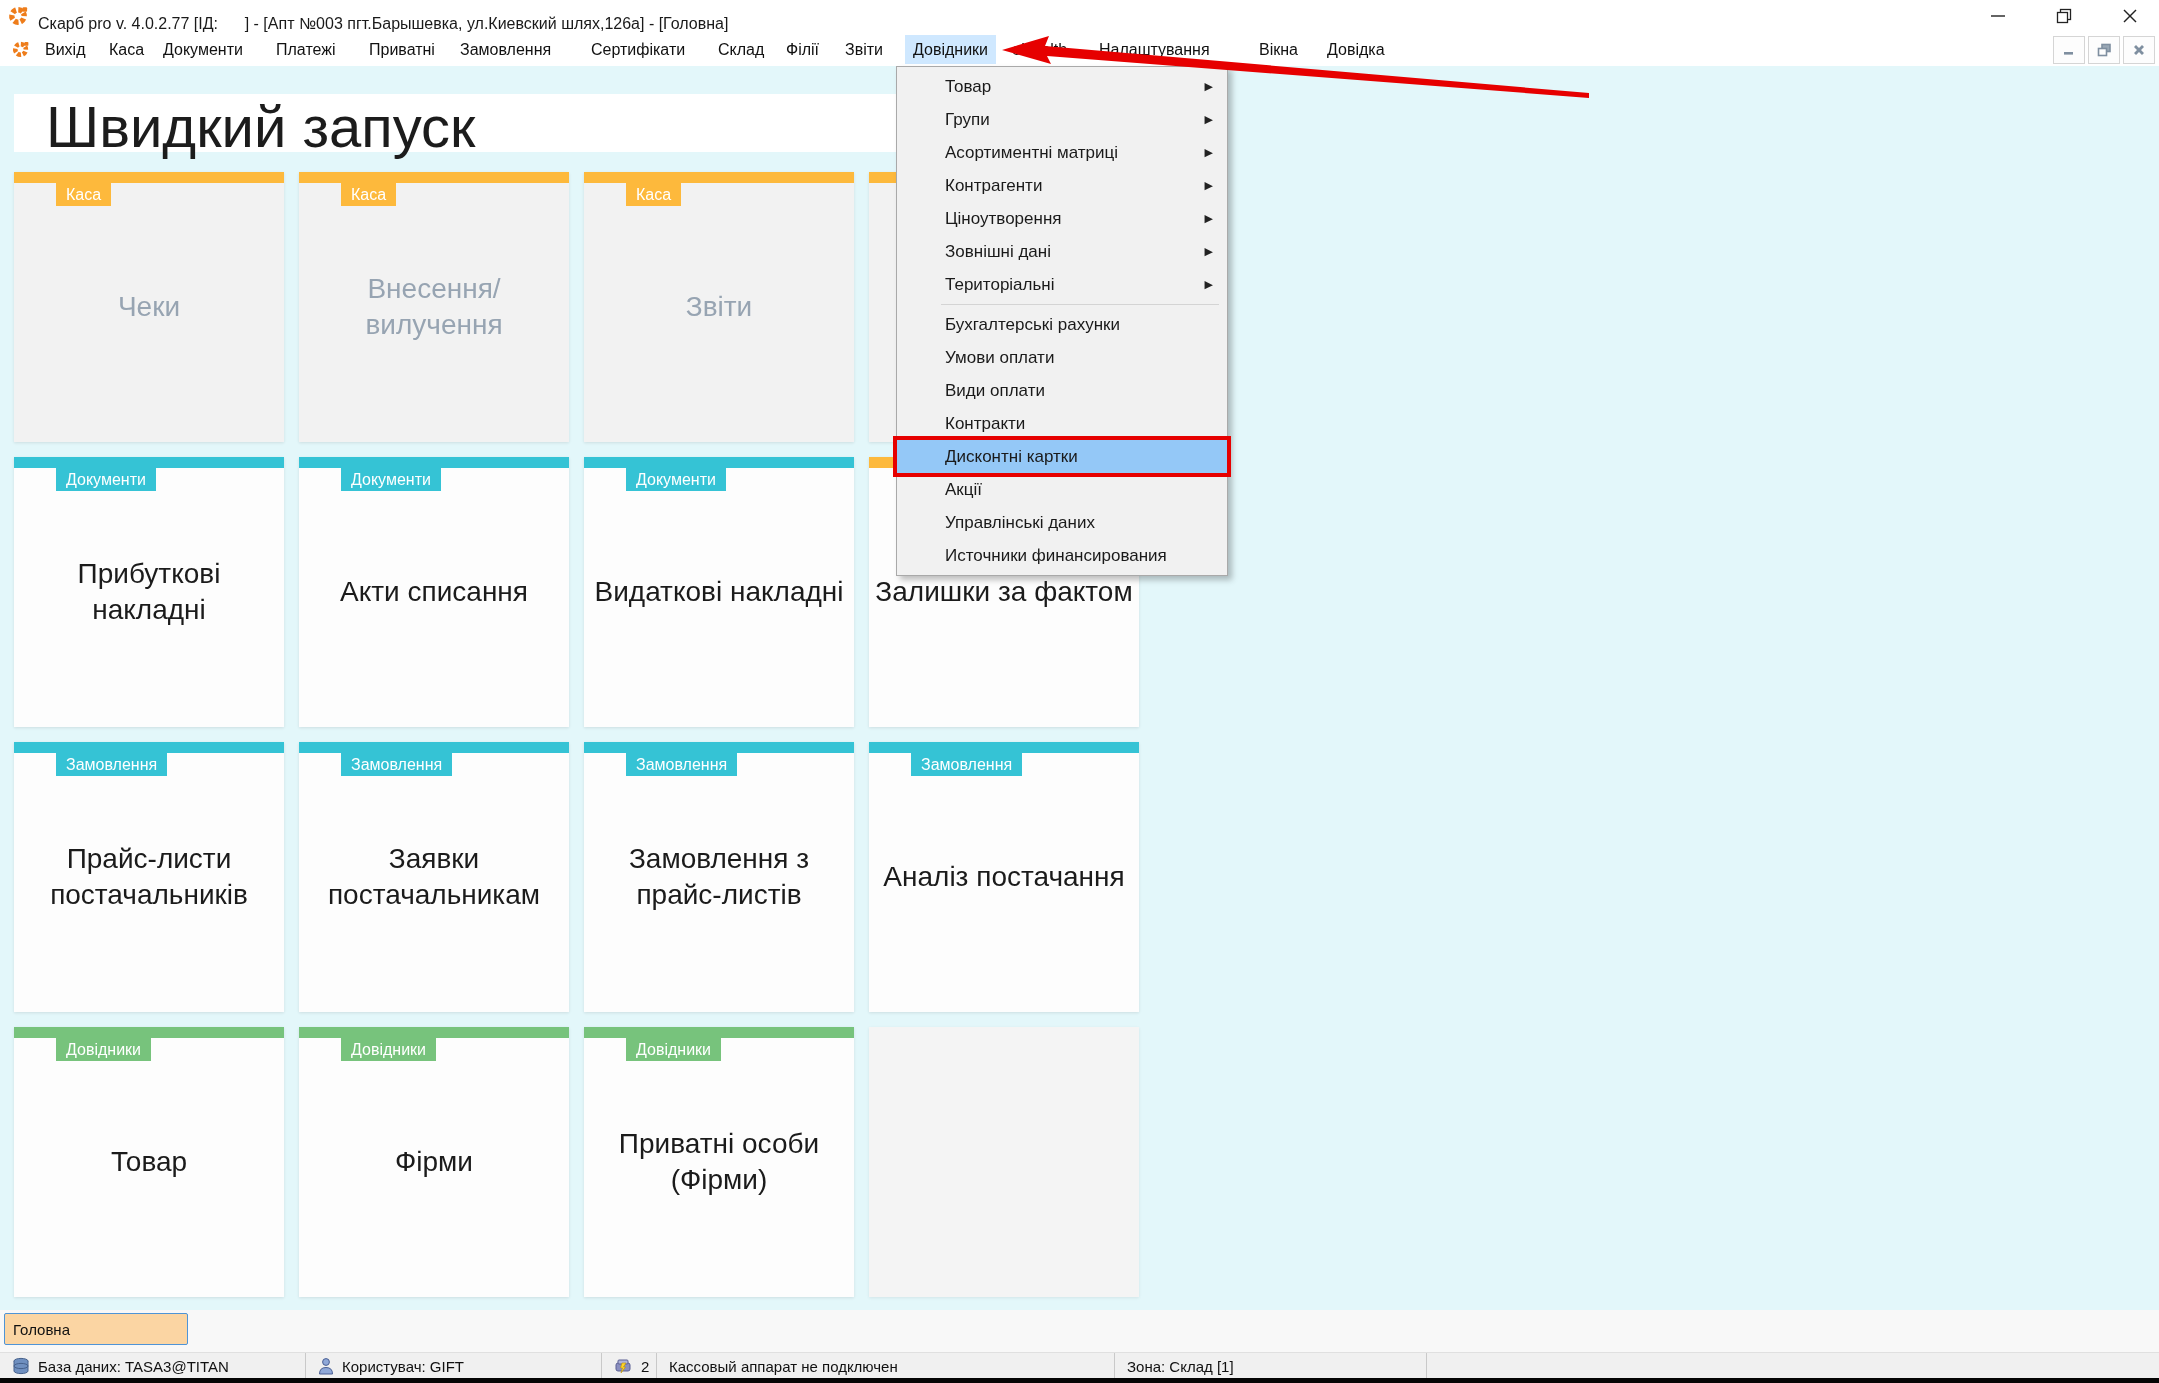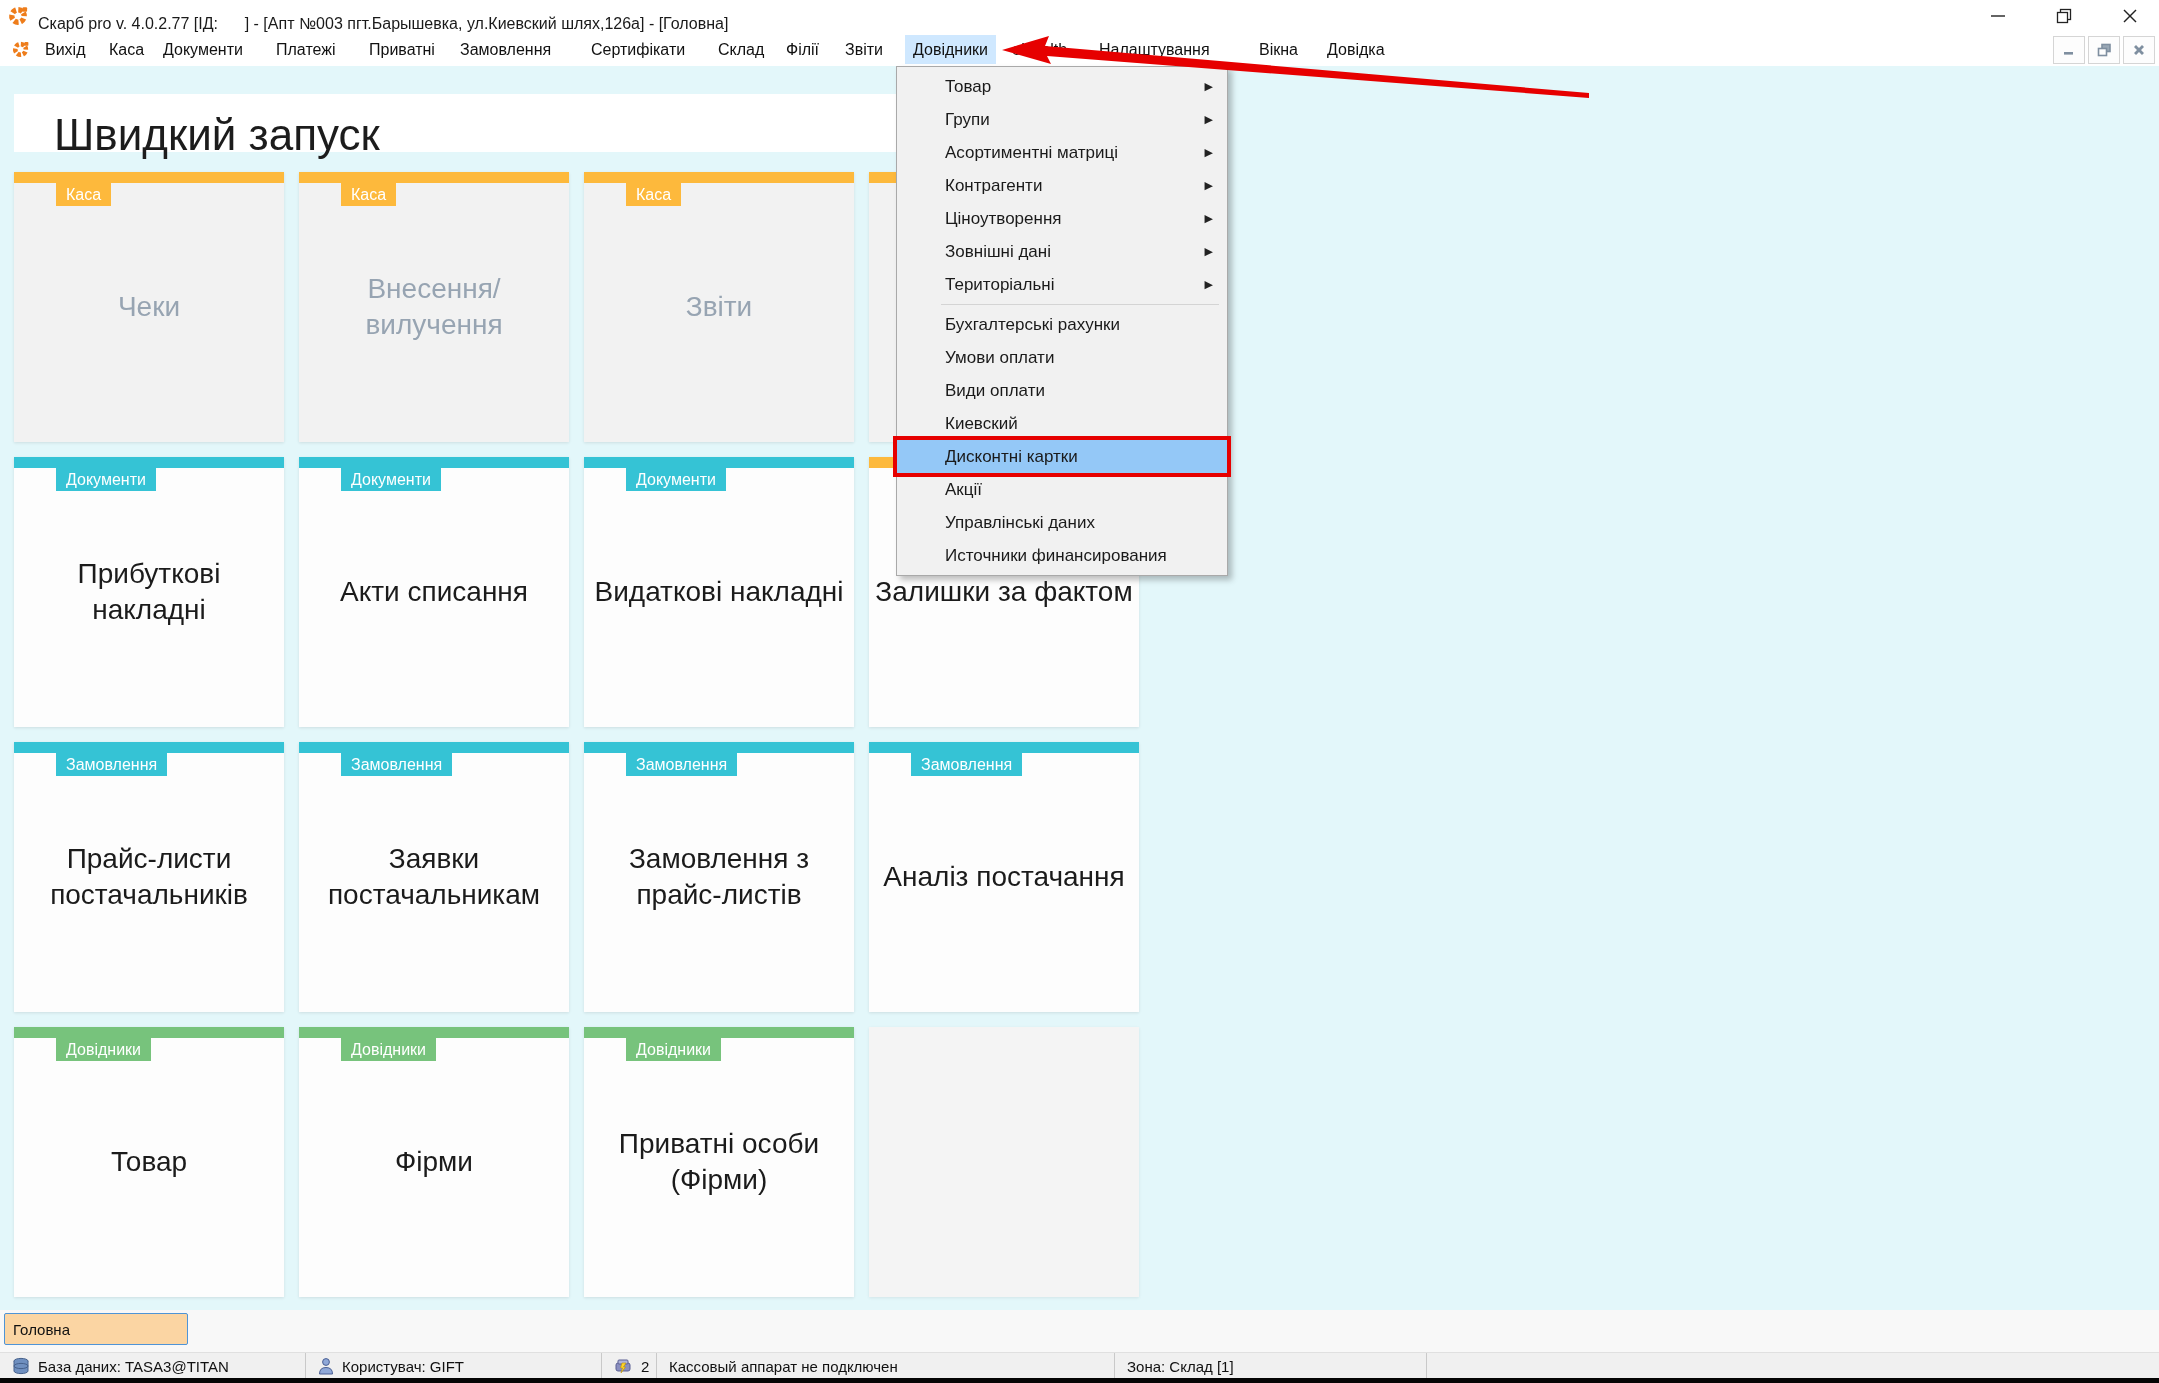--- a/index.html
+++ b/index.html
@@ -20,21 +20,21 @@
   .menu-item{position:absolute;top:3px;height:29px;line-height:29px;padding:0 8px;
              font-size:16px;color:#111;cursor:default;}
   .menu-item.active{background:#cfe8ff;}
   .mdi-controls{position:absolute;right:4px;top:4px;display:flex;gap:3px;}
   .mdi-btn{width:30px;height:26px;background:#fdfdfd;border:1px solid #d5d5d5;
            display:flex;align-items:center;justify-content:center;}
 
   
   .content{position:absolute;left:0;top:66px;width:2159px;height:1244px;background:#e3f7fa;}
   .header-bar{position:absolute;left:14px;top:28px;width:882px;height:58px;background:#ffffff;}
-  .header-bar h1{margin:12px;padding:0 0 0 28px;font-size:44px;font-weight:400;color:#1c1c1c;
+  .header-bar h1{margin:4px;padding:0 0 0 28px;font-size:58px;font-weight:400;color:#1c1c1c;
                  line-height:58px;letter-spacing:0;}
 
   
   .tile{position:absolute;width:270px;height:270px;background:#fdfdfd;z-index:1;
         box-shadow:0 1px 3px rgba(0,0,0,0.10);display:flex;align-items:center;justify-content:center;cursor:default;}
   .tile.disabled{background:#f2f2f2;}
   .tile.empty{background:#f4f4f4;box-shadow:0 1px 3px rgba(0,0,0,0.08);}
   .tile .strip{position:absolute;left:0;top:0;right:0;height:11px;}
   .tile .tag{position:absolute;left:42px;top:11px;height:23px;line-height:23px;padding:0 10px;
              color:#ffffff;font-size:16px;}
@@ -236,21 +236,21 @@
           <div class="dd-item">Контрагенти<span class="sub-arrow">▶</span></div>
           <div class="dd-item">Ціноутворення<span class="sub-arrow">▶</span></div>
           <div class="dd-item">Зовнішні дані<span class="sub-arrow">▶</span></div>
           <div class="dd-item">Територіальні<span class="sub-arrow">▶</span></div>
         </div>
       <div class="dd-sep"></div>
       <div id="dd-commands">
           <div class="dd-item">Бухгалтерські рахунки</div>
           <div class="dd-item">Умови оплати</div>
           <div class="dd-item">Види оплати</div>
-          <div class="dd-item">Киевский</div>
+          <div class="dd-item">Контракти</div>
           <div class="dd-item highlighted">Дисконтні картки</div>
           <div class="dd-item">Акції</div>
           <div class="dd-item">Управлінські даних</div>
           <div class="dd-item">Источники финансирования</div>
         </div>
     </div>
   </div>
 
   <div class="tabrow">
     <div class="tab">Головна</div>

